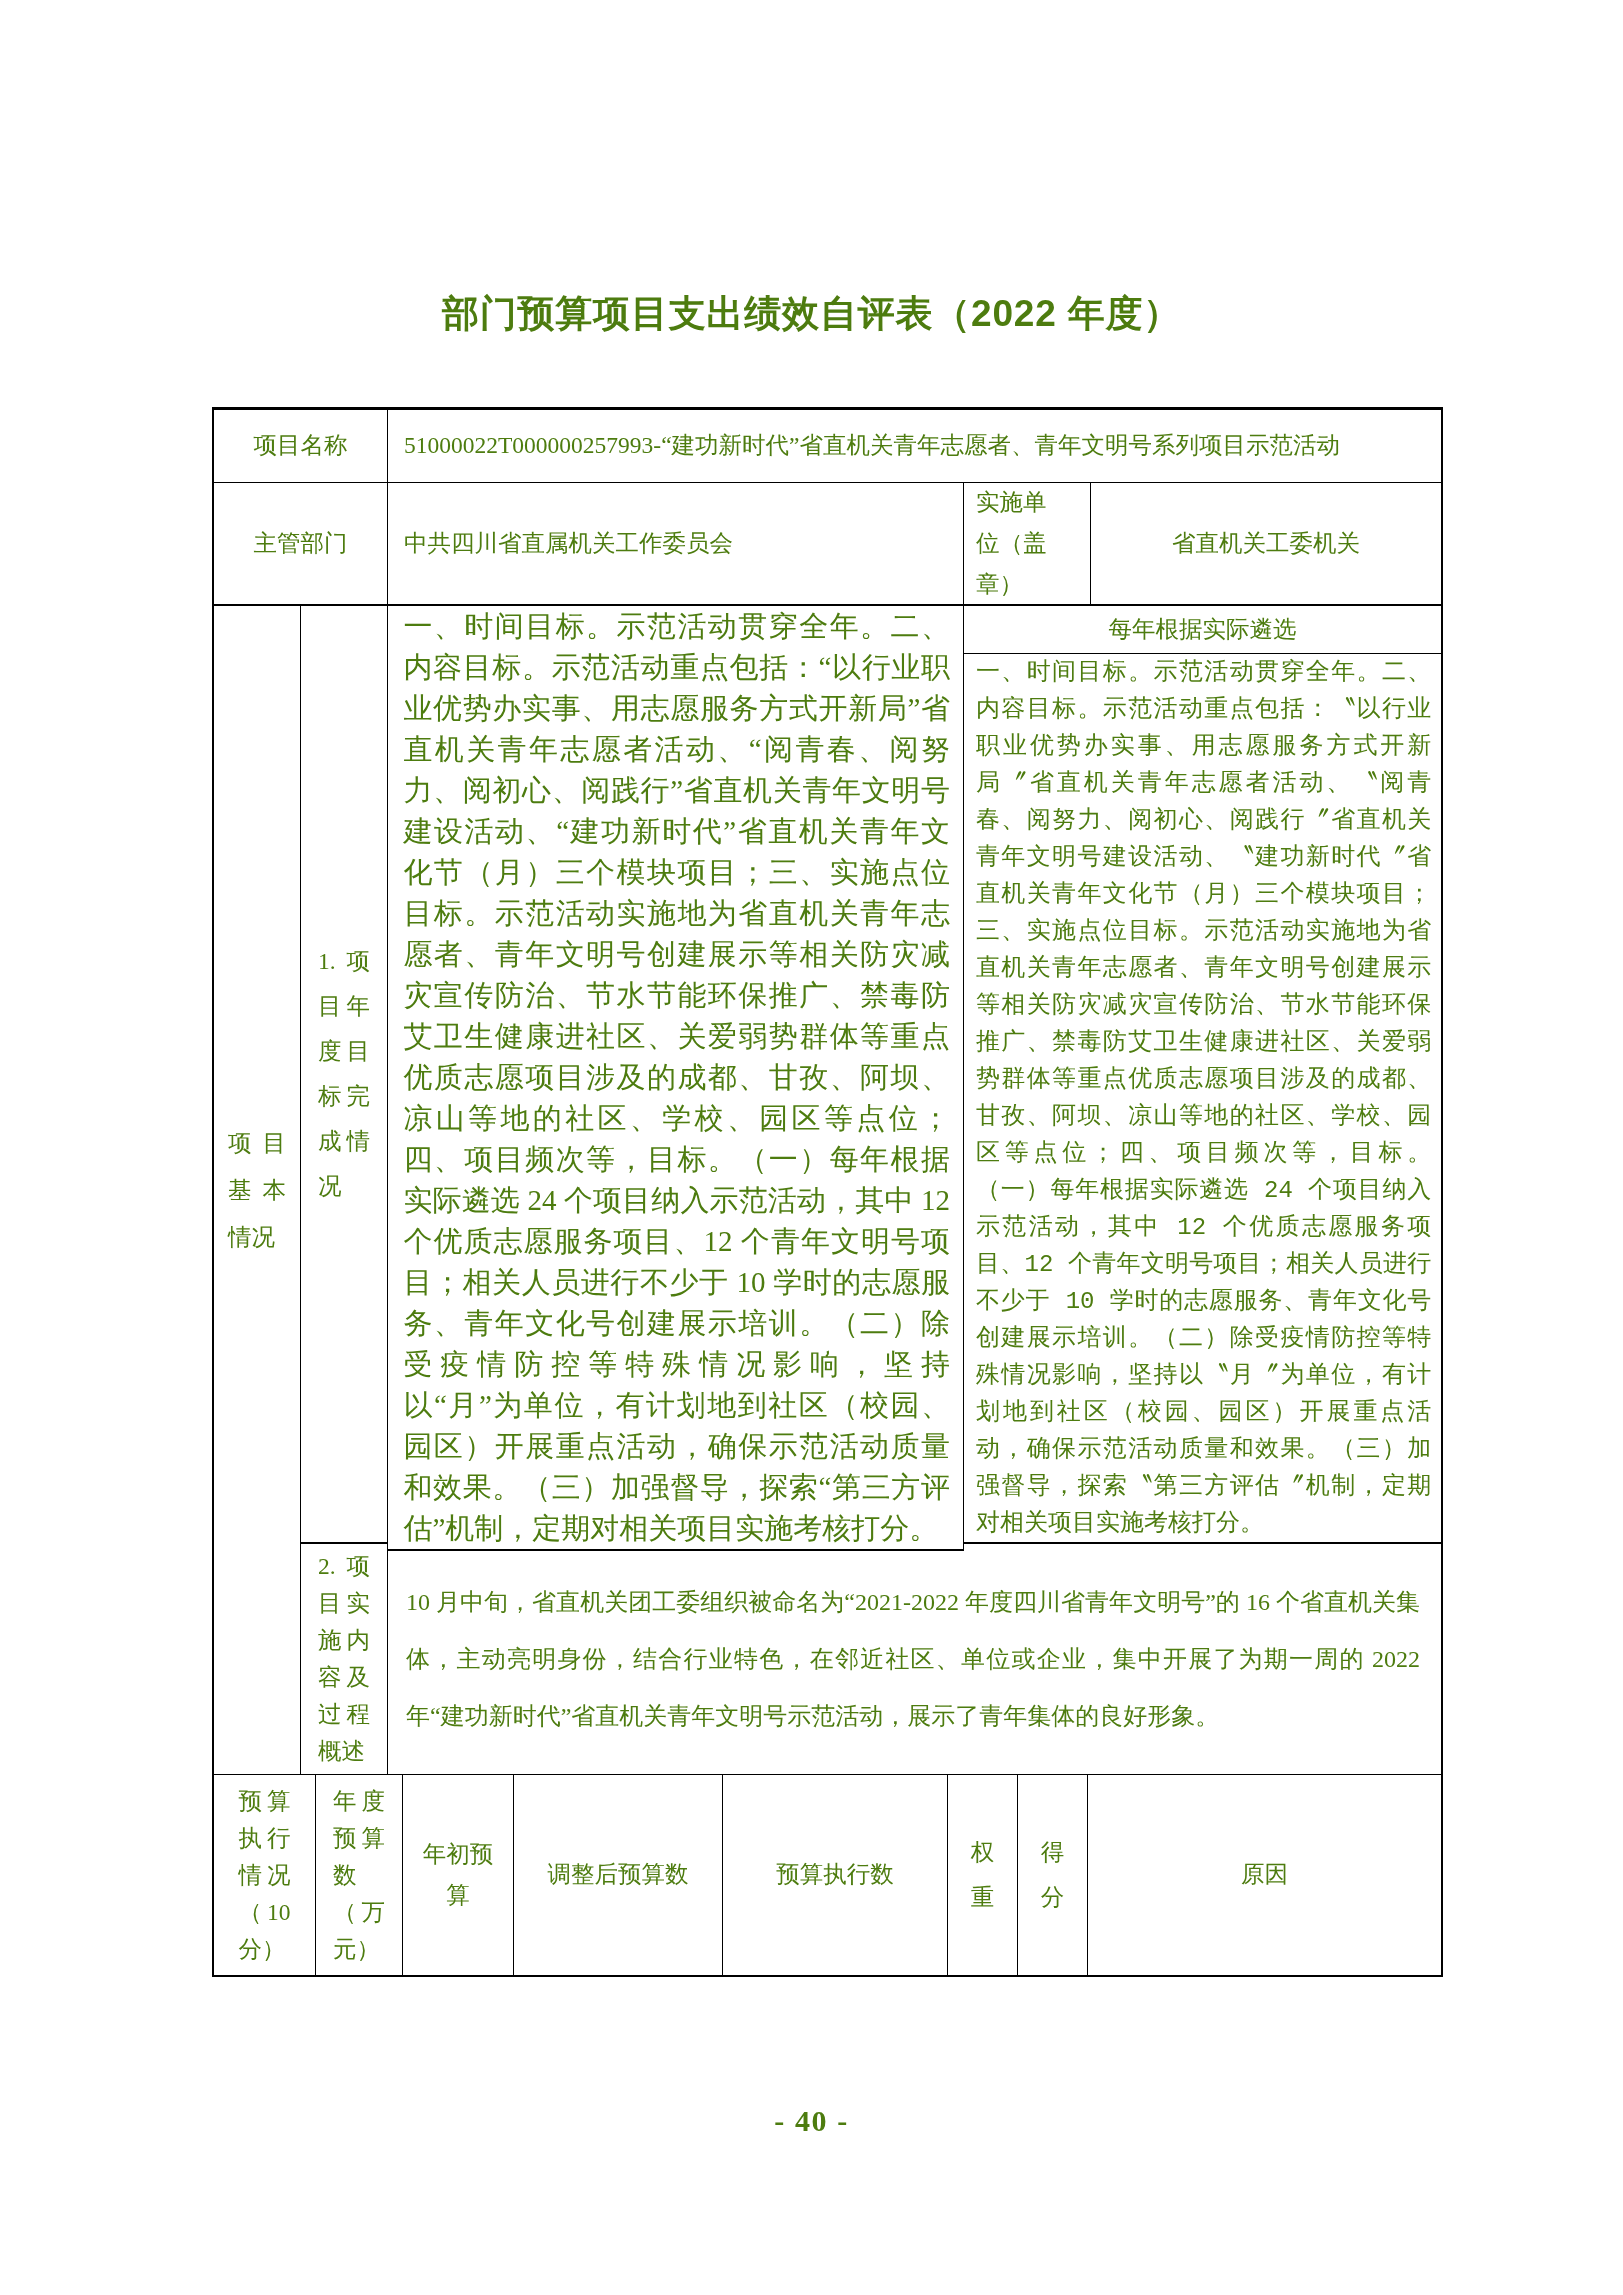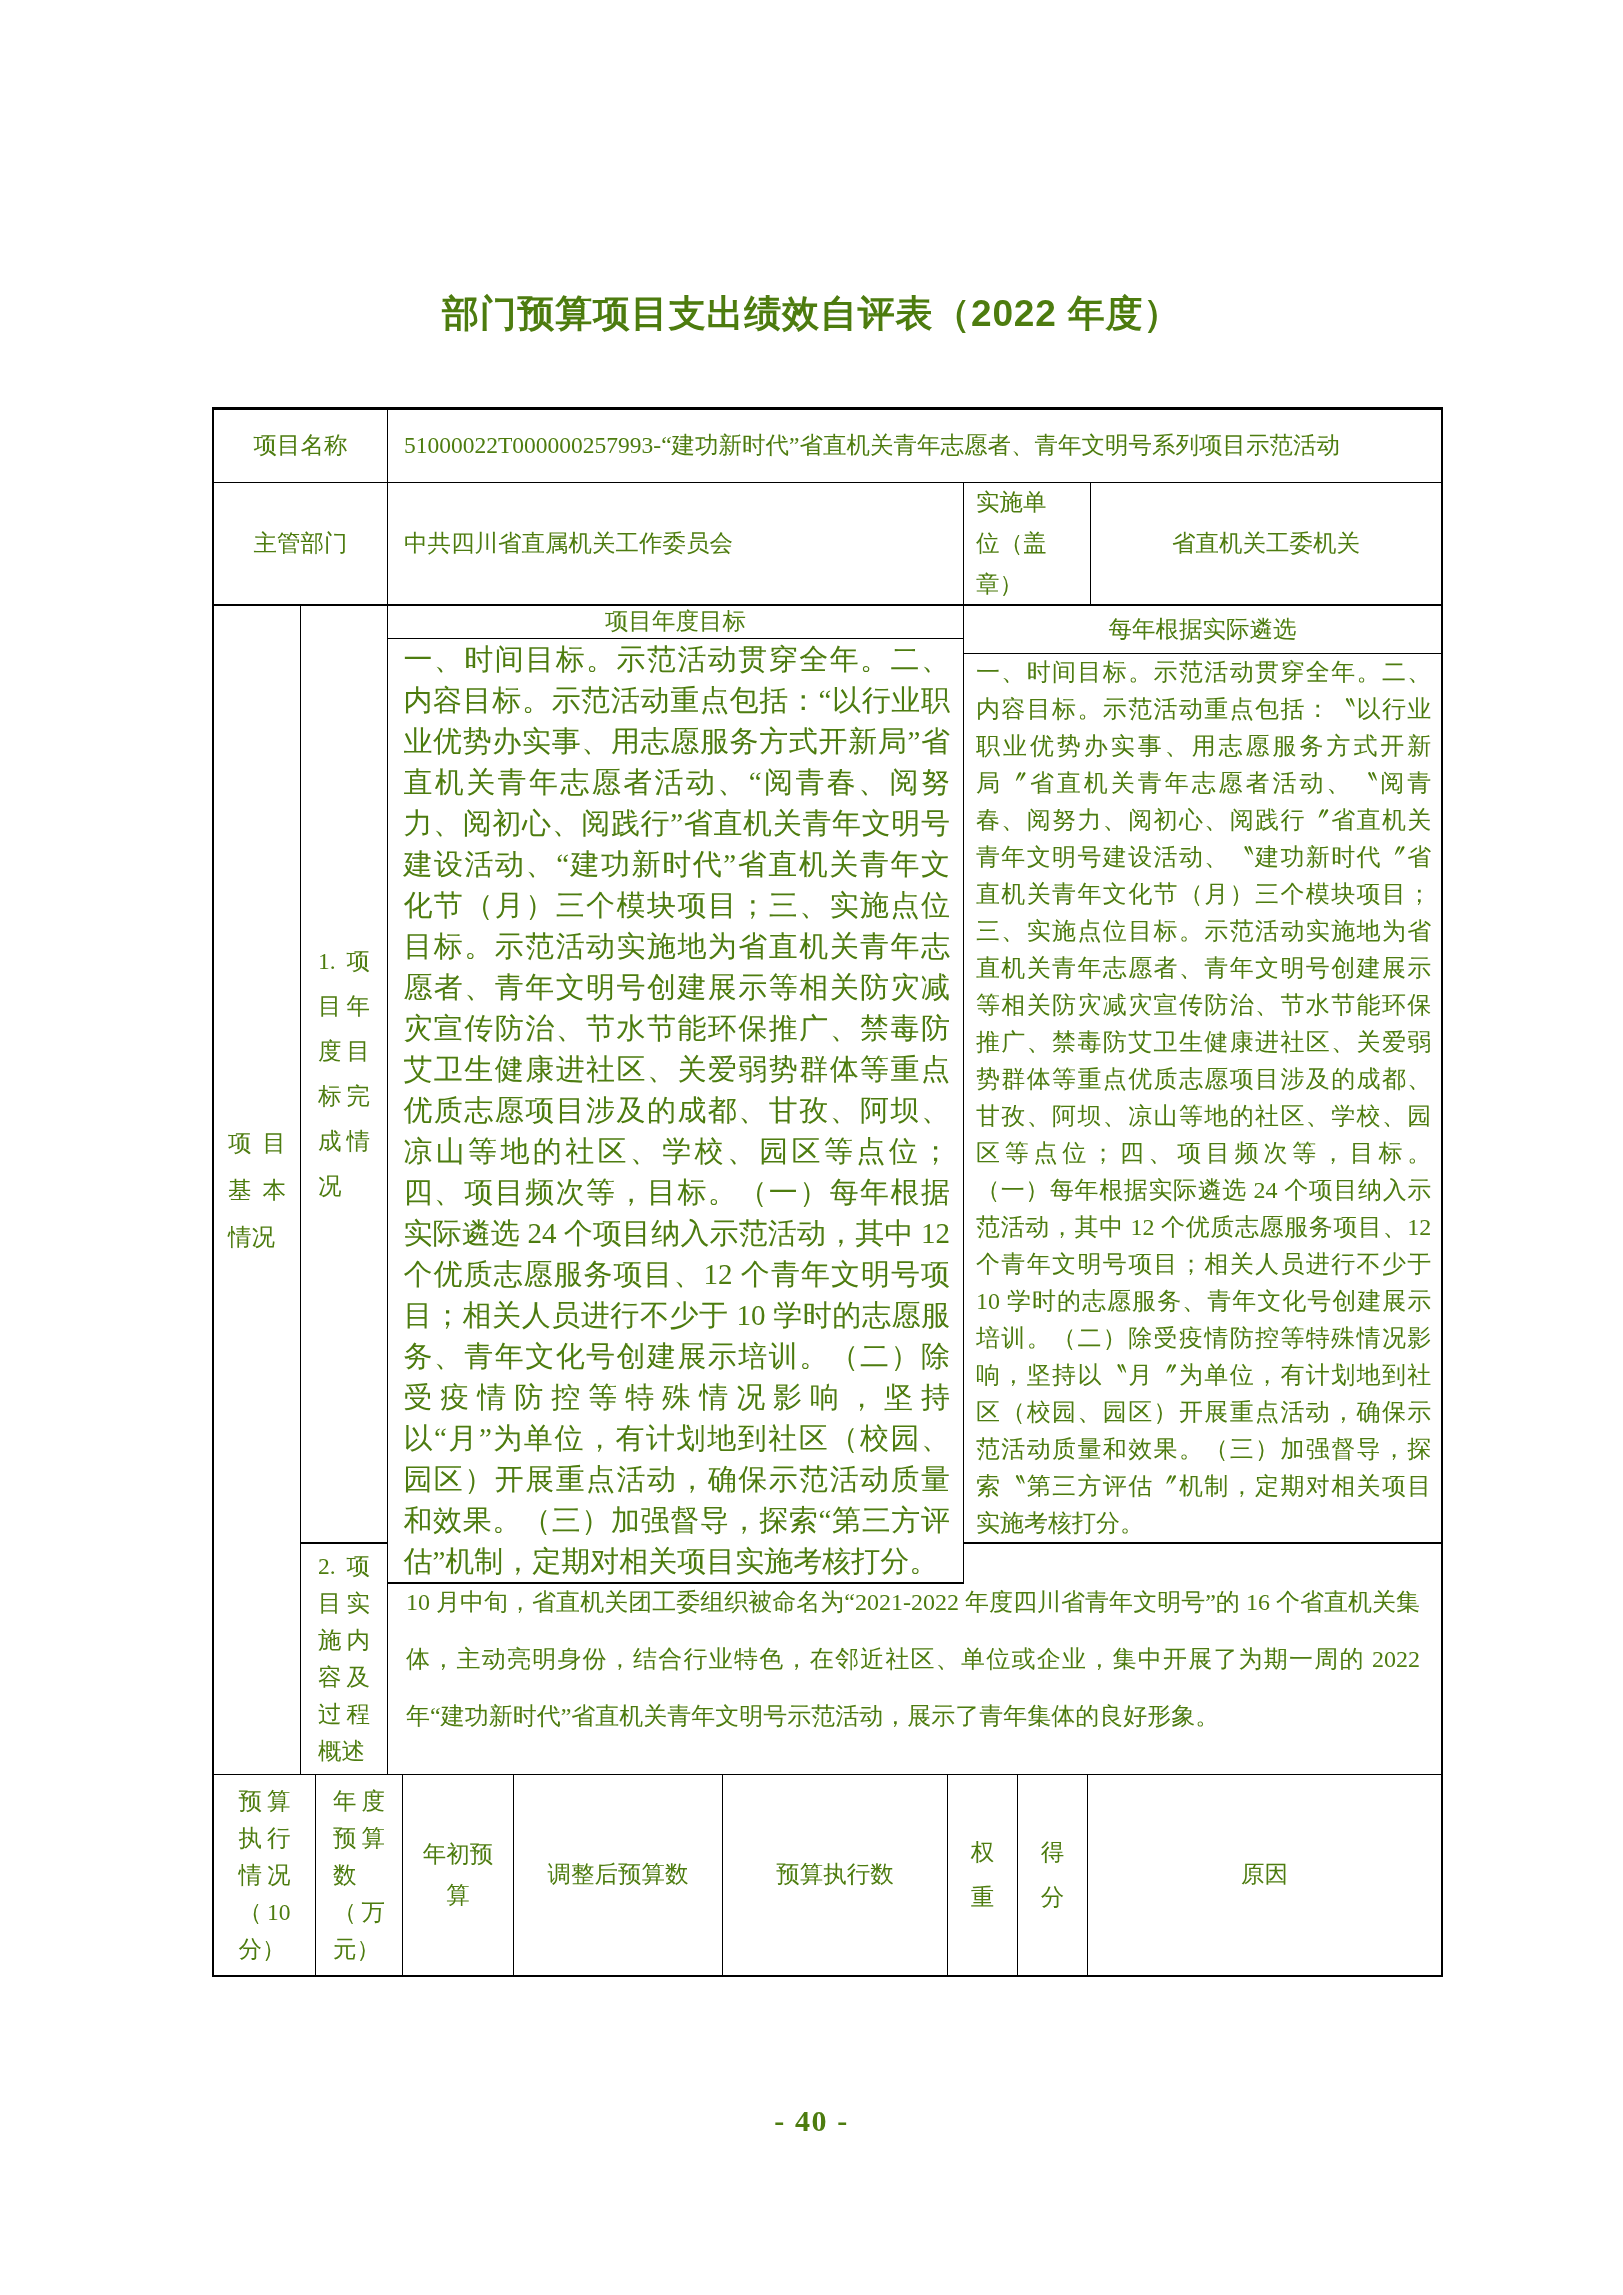--- a/index.html
+++ b/index.html
@@ -97,33 +97,30 @@
         <div class="cell last" style="flex:1;border-right:1.6px solid #000;">
           <span class="v-just w64 lh46">2.项目实施内容及过程概述</span>
         </div>
       </div>
 
       <div class="col" style="flex:1;">
 
         <div class="row" style="height:938px;">
 
           <div class="col" style="width:576px;">
-            <div class="cell bb2" style="height:93px;">
-              <span>项目年度目标</span>
-            </div>
             <div class="cell goal-body bb3" style="flex:1;align-items:center;justify-content:flex-start;">
               <p>一、时间目标。示范活动贯穿全年。二、内容目标。示范活动重点包括：“以行业职业优势办实事、用志愿服务方式开新局”省直机关青年志愿者活动、“阅青春、阅努力、阅初心、阅践行”省直机关青年文明号建设活动、“建功新时代”省直机关青年文化节（月）三个模块项目；三、实施点位目标。示范活动实施地为省直机关青年志愿者、青年文明号创建展示等相关防灾减灾宣传防治、节水节能环保推广、禁毒防艾卫生健康进社区、关爱弱势群体等重点优质志愿项目涉及的成都、甘孜、阿坝、凉山等地的社区、学校、园区等点位；四、项目频次等，目标。（一）每年根据实际遴选 24 个项目纳入示范活动，其中 12 个优质志愿服务项目、12 个青年文明号项目；相关人员进行不少于 10 学时的志愿服务、青年文化号创建展示培训。（二）除受疫情防控等特殊情况影响，坚持以“月”为单位，有计划地到社区（校园、园区）开展重点活动，确保示范活动质量和效果。（三）加强督导，探索“第三方评估”机制，定期对相关项目实施考核打分。</p>
             </div>
           </div>
 
           <div class="col" style="flex:1;">
             <div class="cell bb2 last" style="height:62px;">
               <span>每年根据实际遴选</span>
             </div>
-            <div class="cell result-body bb3 last" style="flex:1;align-items:center;justify-content:center;">
+            <div class="cell result-body bb3 last" style="flex:1;align-items:center;justify-content:center;font-family:Liberation Mono, monospace;">
               <p>一、时间目标。示范活动贯穿全年。二、内容目标。示范活动重点包括：〝以行业职业优势办实事、用志愿服务方式开新局〞省直机关青年志愿者活动、〝阅青春、阅努力、阅初心、阅践行〞省直机关青年文明号建设活动、〝建功新时代〞省直机关青年文化节（月）三个模块项目；三、实施点位目标。示范活动实施地为省直机关青年志愿者、青年文明号创建展示等相关防灾减灾宣传防治、节水节能环保推广、禁毒防艾卫生健康进社区、关爱弱势群体等重点优质志愿项目涉及的成都、甘孜、阿坝、凉山等地的社区、学校、园区等点位；四、项目频次等，目标。（一）每年根据实际遴选 24 个项目纳入示范活动，其中 12 个优质志愿服务项目、12 个青年文明号项目；相关人员进行不少于 10 学时的志愿服务、青年文化号创建展示培训。（二）除受疫情防控等特殊情况影响，坚持以〝月〞为单位，有计划地到社区（校园、园区）开展重点活动，确保示范活动质量和效果。（三）加强督导，探索〝第三方评估〞机制，定期对相关项目实施考核打分。</p>
             </div>
           </div>
         </div>
 
         <div class="cell impl-body last" style="flex:1;justify-content:flex-start;">
           <p>10 月中旬，省直机关团工委组织被命名为“2021-2022 年度四川省青年文明号”的 16 个省直机关集体，主动亮明身份，结合行业特色，在邻近社区、单位或企业，集中开展了为期一周的 2022 年“建功新时代”省直机关青年文明号示范活动，展示了青年集体的良好形象。</p>
         </div>
 
       </div>

